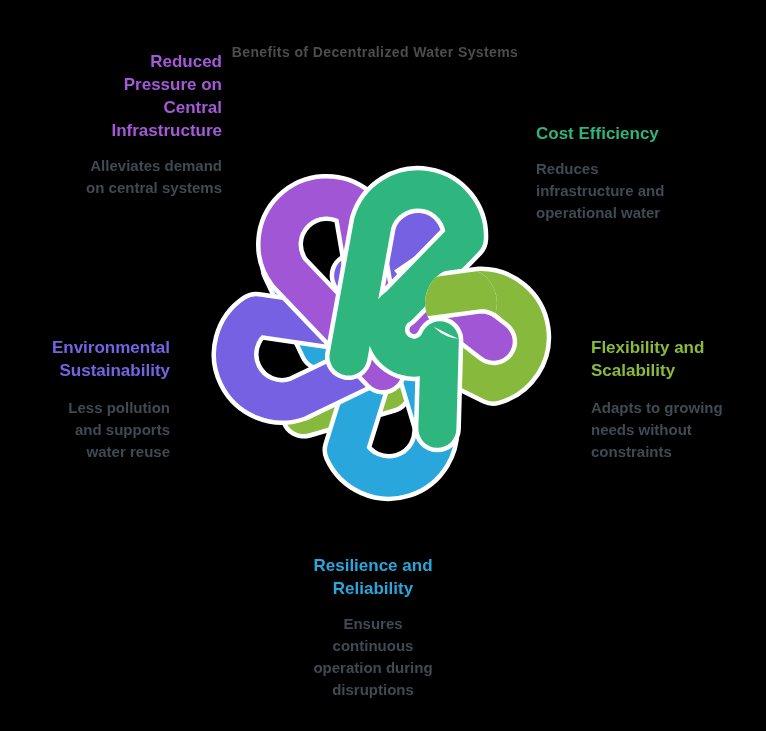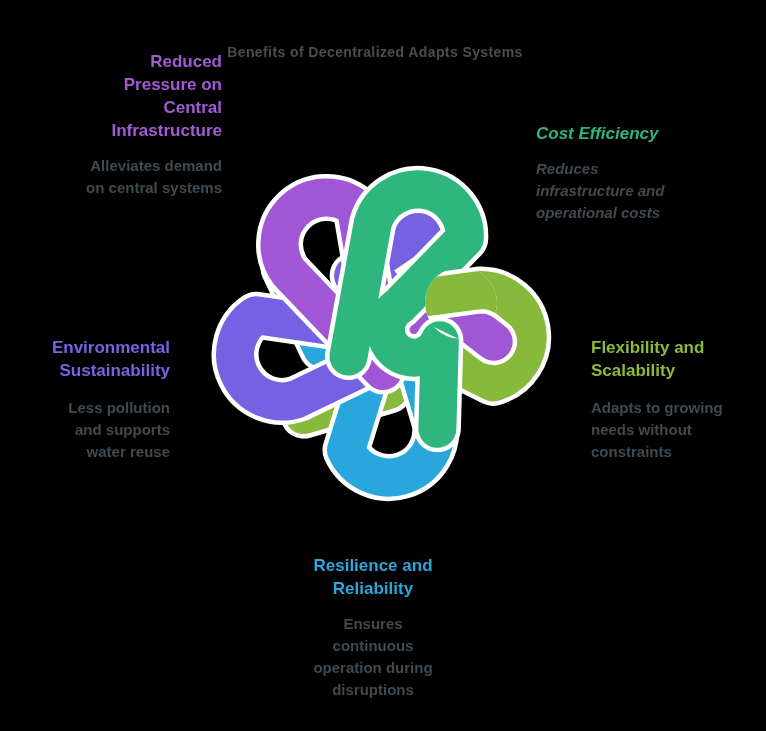--- a/index.html
+++ b/index.html
@@ -29,35 +29,35 @@
   }
   .block .body{
     margin-top:13px;
     font-size:15px;
     font-weight:700;
     line-height:22px;
     white-space:pre-line;
     color:#3f4a52;
   }
   .b-reduced   {top:50px;  right:544px; width:230px; text-align:right;}
-  .b-cost      {top:122px; left:536px;  width:190px; text-align:left;font-style:italic;}
+  .b-cost      {top:122px; left:536px;  width:190px; text-align:left;}
   .b-flex      {top:336px; left:591px;  width:180px; text-align:left;}
   .b-env       {top:336px; right:596px; width:210px; text-align:right;}
   .b-env .body, .b-flex .body{margin-top:15px;}
   .b-res       {top:534px; left:263px;  width:220px; text-align:center;}
   .knot{position:absolute;left:160px;top:110px;}
   .petal-outline{fill:none;stroke-width:47;stroke-linecap:round;stroke-linejoin:round;}
   .petal-color{fill:none;stroke-width:38;stroke-linecap:round;stroke-linejoin:round;}
 </style>
 </head>
 <body>
 
 <div class="stage">
 
-  <div class="title">Benefits of Decentralized Adapts Systems</div>
+  <div class="title">Benefits of Decentralized Water Systems</div>
 
   <svg class="knot" width="440" height="440" viewBox="-220 -220 440 440">
     <defs>
       <path id="petal" d="M -16 38 L -55 -92 A 47 47 0 0 1 34 -120 L 6 -30 A 28 28 0 1 0 58 -18 L 96 62"></path>
       <clipPath id="patchclip">
           <circle cx="81" cy="-27" r="36"></circle>
         </clipPath>
     </defs>
 
     <g transform="rotate(99)">
@@ -99,21 +99,21 @@
 Central
 Infrastructure</div>
     <div class="body">Alleviates demand
 on central systems</div>
   </div>
 
   <div class="block b-cost">
     <div class="heading" style="color: rgb(46, 181, 125);">Cost Efficiency</div>
     <div class="body">Reduces
 infrastructure and
-operational costs</div>
+operational water</div>
   </div>
 
   <div class="block b-flex">
     <div class="heading" style="color: rgb(140, 186, 58);">Flexibility and
 Scalability</div>
     <div class="body">Adapts to growing
 needs without
 constraints</div>
   </div>
 

